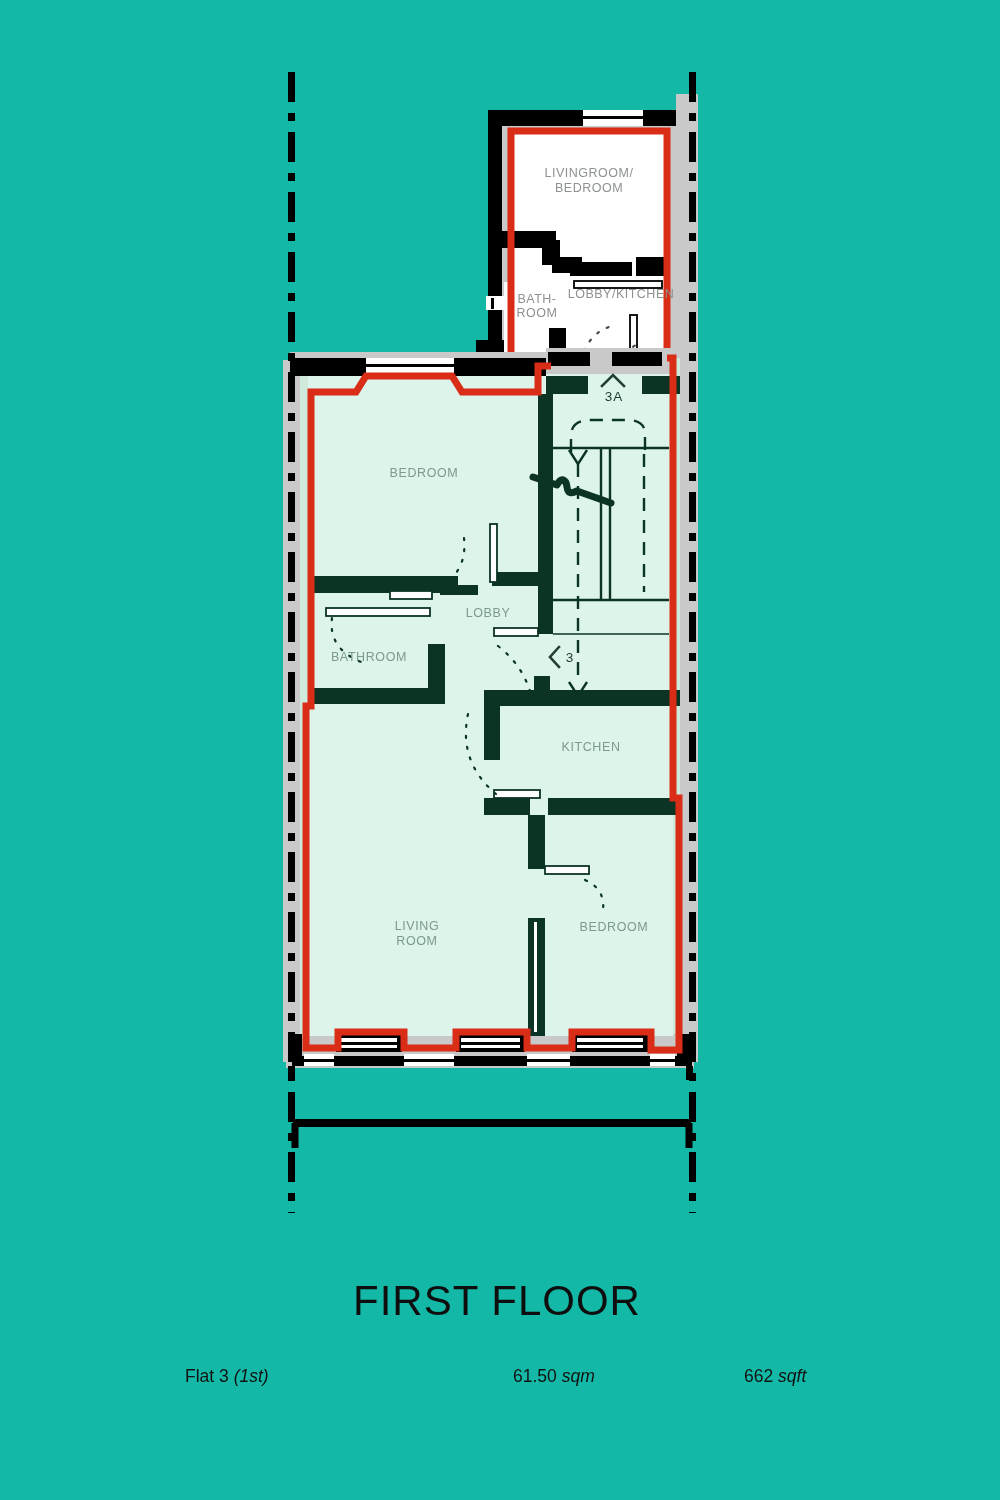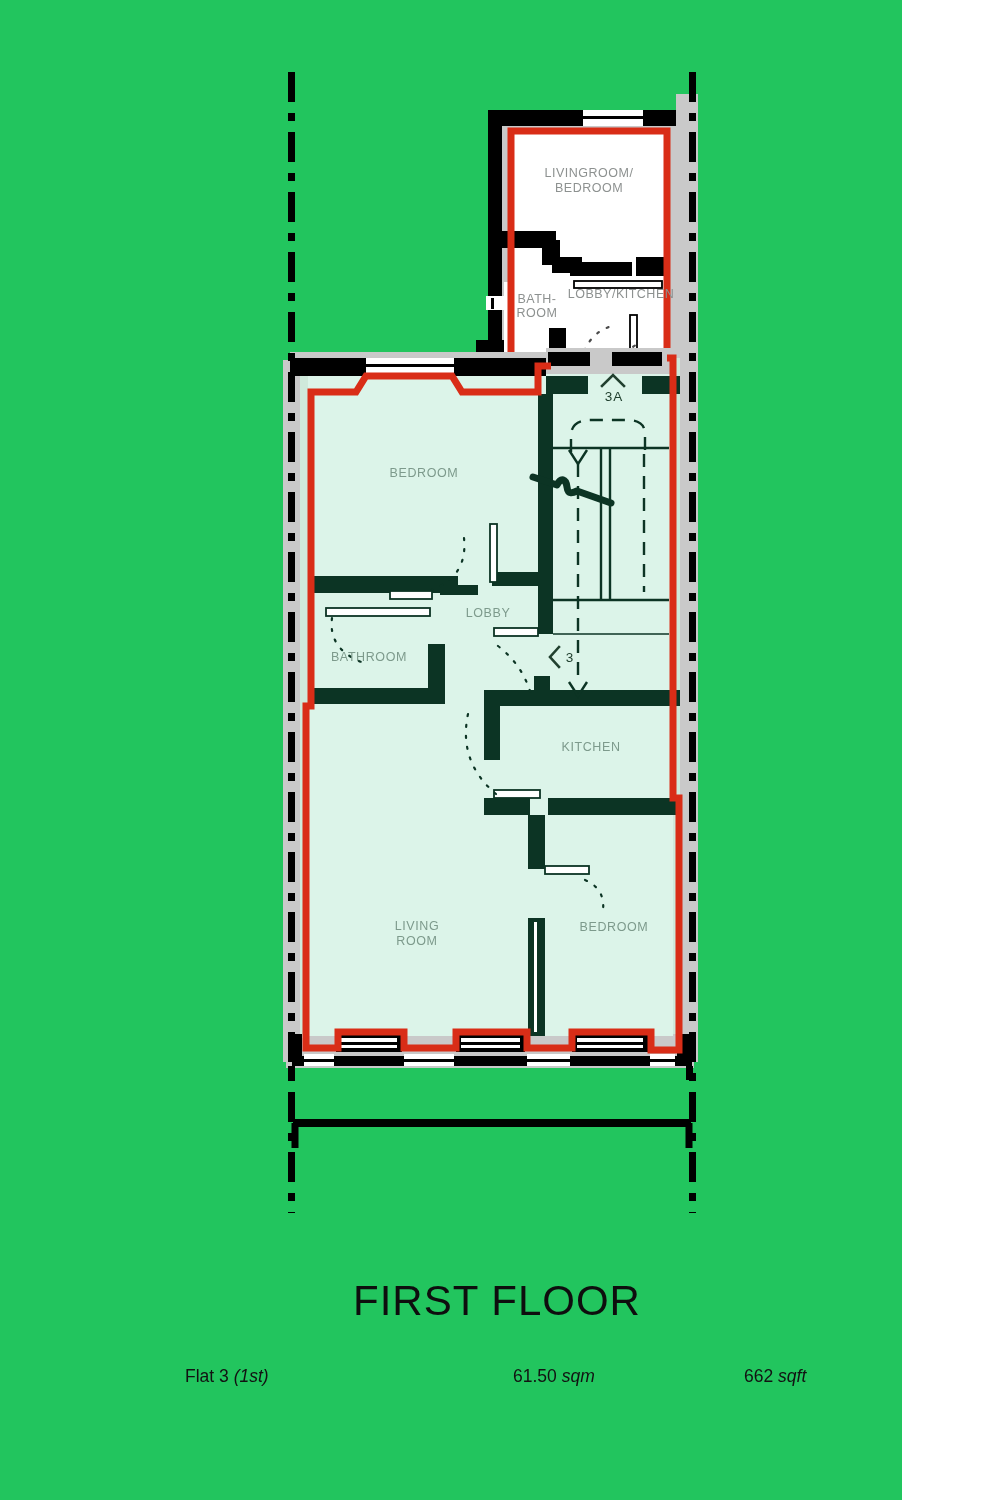--- a/index.html
+++ b/index.html
@@ -1,16 +1,16 @@
 <!DOCTYPE html>
 <html style="--red: #d92d17; --mint: #dcf4e9; --wallgreen: #0c3424; --gray: #c9c9c9; --pale: #cfe9db;"><head>
 <meta charset="utf-8">
 <style>
   html,body{margin:0;padding:0;background:#fff;}
-  #page{position:relative;width:902px;height:1500px;background:#22c55e;overflow:hidden;
+  #page{position:relative;width:1000px;height:1500px;background:#14b8a6;overflow:hidden;
         font-family:"Liberation Sans",sans-serif;}
   svg{display:block;}
   
   .wb{fill:#000;}
   .gb{fill:var(--gray,#c9c9c9);}
   .pale{fill:var(--pale,#cfe9db);}
   .wt{fill:#fff;}
   .mint{fill:var(--mint,#dcf4e9);}
   .wg{fill:var(--wallgreen,#0c3424);}
   .thin{fill:#000;}

